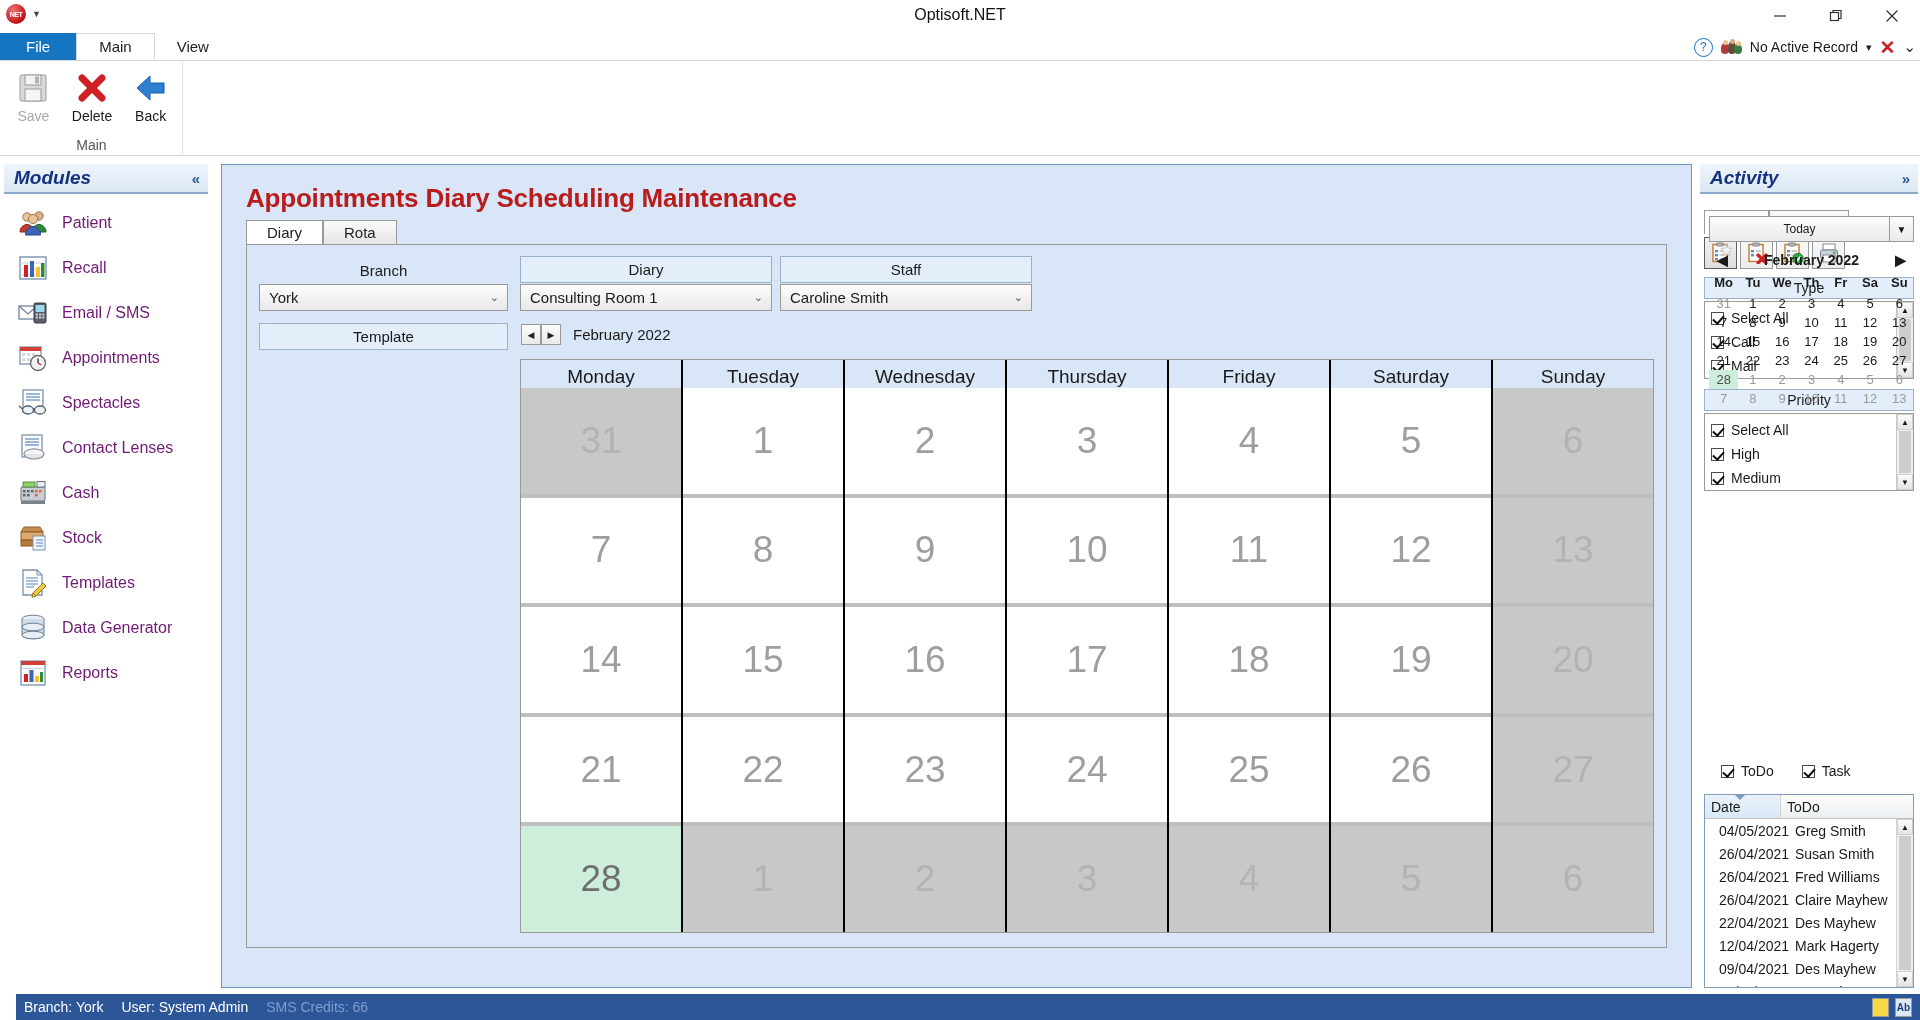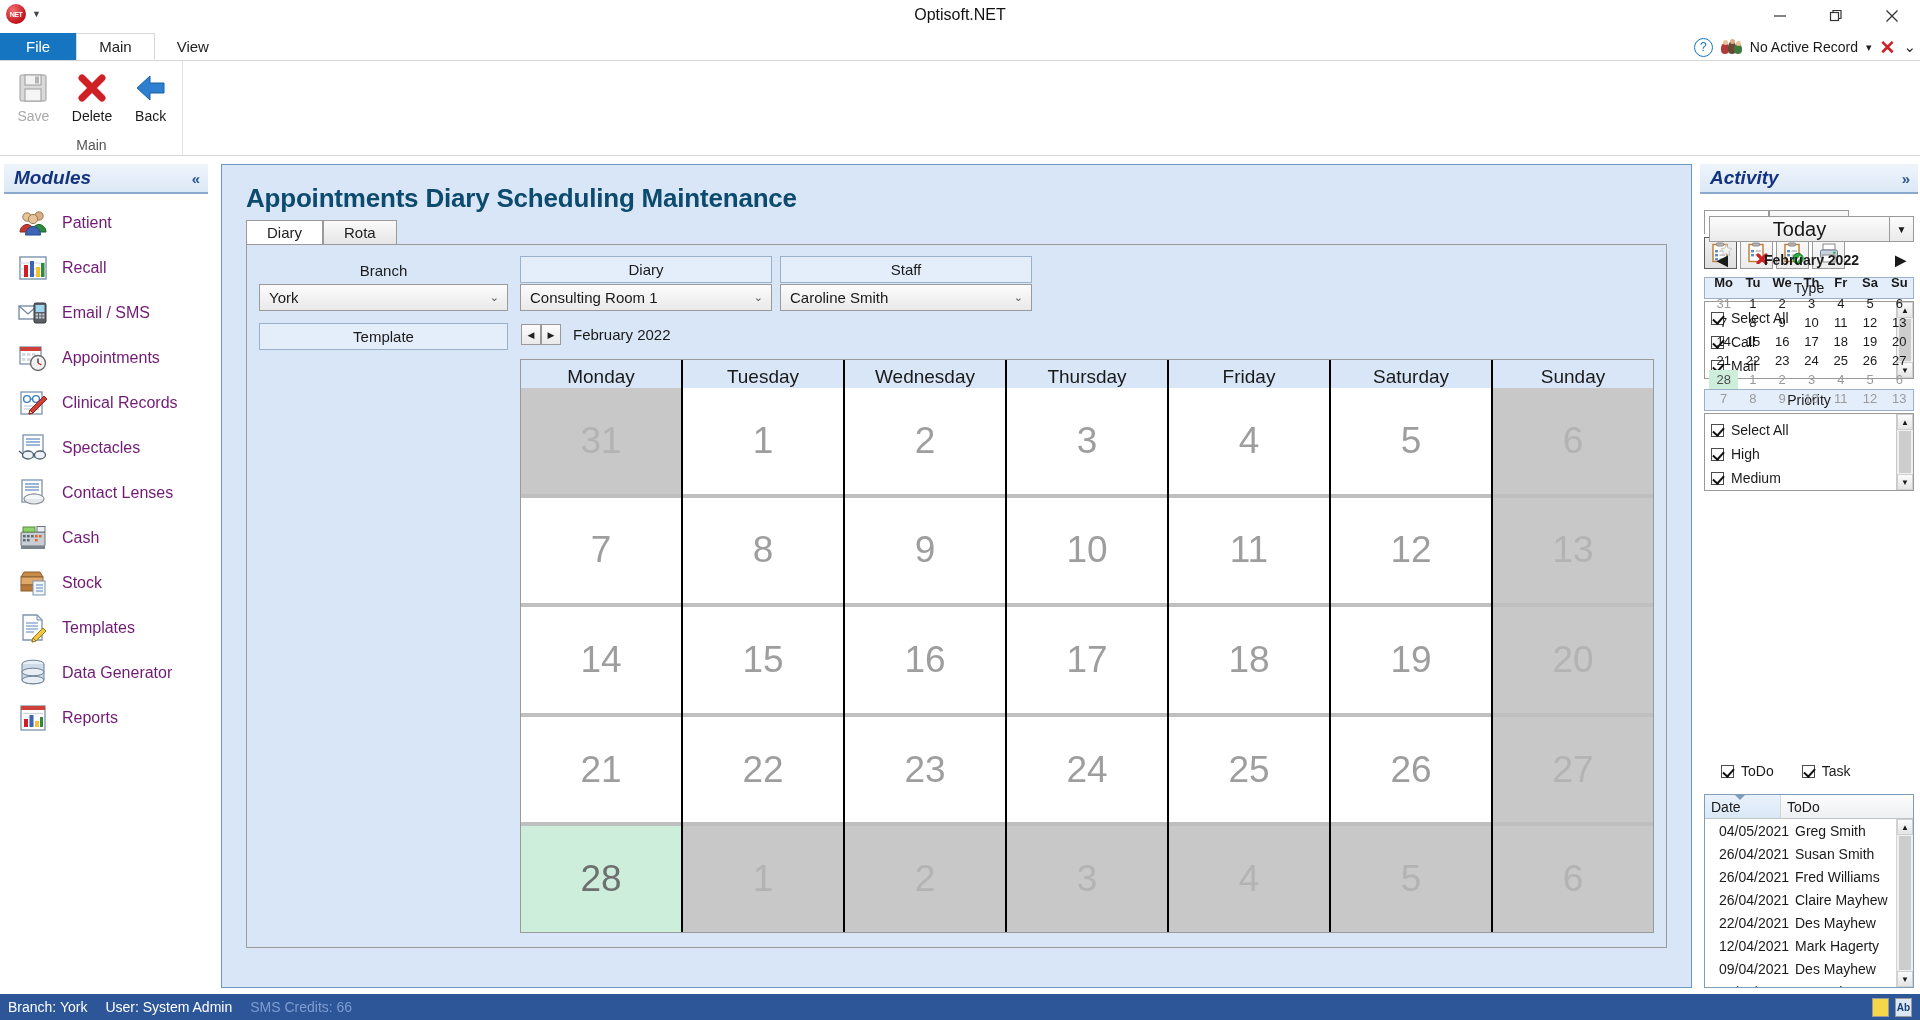--- a/index.html
+++ b/index.html
@@ -52,21 +52,21 @@
      border-bottom:2px solid #8ba9cd; display:flex; align-items:center; padding:0 10px;
      font-weight:bold; color:#13337f; font-size:19px; font-style:italic; position:relative; }
   #modhead .collapse { position:absolute; right:8px; font-size:15px; font-weight:bold; color:#2a5894; font-style:normal;}
   .modlist { padding-top:6px; }
   .moditem { display:flex; align-items:center; gap:14px; height:45px; padding-left:18px; }
   .moditem .mlabel { font-size:16px; color:#701a75; }
   .micon { width:30px; height:30px; position:relative; flex:0 0 30px; }
   
   #maincard { position:absolute; left:221px; top:8px; right:228px; bottom:26px;
      background:#d9e6f7; border:1px solid #6e97c9; }
-  #pagetitle { font-size:26px; font-weight:bold; padding:18px 0 0 24px; color:#0c4a6e; letter-spacing:-.2px;}
+  #pagetitle { font-size:26px; font-weight:bold; padding:18px 0 0 24px; color:#b91c1c; letter-spacing:-.2px;}
   #tabstrip { margin:6px 0 0 24px; display:flex; align-items:flex-end; height:24px; }
   .ftab { height:24px; padding:0 20px; display:flex; align-items:center; font-size:15px;
      border:1px solid #9a9a9a; border-bottom:none; background:linear-gradient(#fafafa,#e6e6e6); color:#222; }
   .ftab.sel { background:#fff; }
   #tabpane { margin:0 24px 0 24px; border:1px solid #9a9a9a; background:#d9e6f7; height:704px; position:relative; }
   .fieldlbl { height:25px; border:1px solid #9bb0c9; background:#e4eefb; display:flex;
      align-items:center; justify-content:center; font-size:15px; color:#1a1a1a; }
   .plainlbl { height:25px; display:flex; align-items:center; justify-content:center; font-size:15px; }
   .combo { height:27px; border:1px solid #9a9a9a; background:linear-gradient(#fcfcfc,#e9e9e9);
      display:flex; align-items:center; padding:0 4px 0 9px; font-size:15px; justify-content:space-between;}
@@ -115,21 +115,21 @@
   .cb { width:13px; height:13px; border:1px solid #4a4a4a; background:#fff; position:relative; flex:0 0 13px;}
   .cb.on:after { content:""; position:absolute; left:3px; top:0px; width:5px; height:9px;
      border:solid #111; border-width:0 2px 2px 0; transform:rotate(42deg); }
   .vscroll { width:17px; border-left:1px solid #c8c8c8; background:#f0f0f0; display:flex;
      flex-direction:column; justify-content:space-between; }
   .vsbtn { height:16px; display:flex; align-items:center; justify-content:center; font-size:8px;
      background:linear-gradient(#fbfbfb,#e4e4e4); border:1px solid #cfcfcf; }
   .vsthumb { flex:1; margin:1px 2px; background:#cdcdcd; }
   #todaybtn { position:absolute; right:6px; top:52px; width:205px; height:26px;
      border:1px solid #9a9a9a; background:linear-gradient(#fcfcfc,#eaeaea); display:flex; }
-  #todaybtn .tlabel { flex:1; display:flex; align-items:center; justify-content:center; font-size:20px; }
+  #todaybtn .tlabel { flex:1; display:flex; align-items:center; justify-content:center; font-size:12px; }
   #todaybtn .tdrop { width:24px; border-left:1px solid #9a9a9a; display:flex; align-items:center;
      justify-content:center; font-size:10px; }
   #minical { position:absolute; right:6px; top:84px; width:205px; }
   #mcnav { height:24px; display:flex; align-items:center; justify-content:space-between; padding:0 8px;
      font-size:14px; font-weight:bold; }
   #mcgrid { display:grid; grid-template-columns:repeat(7,1fr); text-align:center; font-size:13px; }
   #mcgrid .dow { font-weight:bold; padding:3px 0 4px; }
   #mcgrid .d { padding:2px 0; color:#1a1a1a; }
   #mcgrid .d.mut { color:#9a9a9a; }
   #mcgrid .d.sel { background:#cdeedb; color:#4d4d4d; }
@@ -145,21 +145,21 @@
   .sortarrow { position:absolute; left:50%; top:0px; margin-left:-8px; width:0; height:0;
      border-left:5px solid transparent; border-right:5px solid transparent; border-top:5px solid #7e9cbb; }
   #gridbody { flex:1; overflow:hidden; position:relative;margin-left:8px; }
   .grow { display:flex; height:23px; font-size:14px; align-items:center; }
   .grow .gc { padding-left:6px; overflow:hidden; white-space:nowrap; }
   .c-date { width:76px; flex:0 0 76px; }
   .c-todo { width:148px; flex:0 0 148px; }
   #gridscroll { position:absolute; right:0; top:0; bottom:0; width:17px; background:#f0f0f0;
      border-left:1px solid #d4d4d4; display:flex; flex-direction:column; justify-content:space-between; }
   
-  #statusbar { position:absolute; left:0; right:0; bottom:0; height:26px; background:#2c5697;
+  #statusbar { position:absolute; left:16px; right:0; bottom:0; height:26px; background:#2c5697;
      color:#fff; font-size:14px; display:flex; align-items:center; padding:0 8px; gap:18px; }
   #statusbar .dim { color:#7f9dd0; }
   #statusright { margin-left:auto; display:flex; gap:6px; align-items:center; }
   .sbtile { width:17px; height:19px; background:#e8e8e8; border:1px solid #9a9a9a; }
   .sbtile.y { background:#f5d84a; }
   .sbtile.ab { font-size:10px; color:#1a3f78; display:flex; align-items:center; justify-content:center;
      background:#dce8f6; font-weight:bold;}
 </style>
 </head>
 <body>
@@ -304,35 +304,20 @@
                 <rect x="9" y="10" width="3.4" height="3"></rect>
                 <rect x="14" y="10" width="3.4" height="3"></rect>
                 <rect x="4" y="15" width="3.4" height="3"></rect>
                 <rect x="9" y="15" width="3.4" height="3"></rect>
               </g>
               <circle cx="20" cy="20" r="7.5" fill="#f1f1f1" stroke="#6b6b6b" stroke-width="1.4"></circle>
               <line x1="20" y1="20" x2="20" y2="15.5" stroke="#333" stroke-width="1.3"></line>
               <line x1="20" y1="20" x2="23.4" y2="22" stroke="#cf2026" stroke-width="1.3"></line>
             </svg></span>
           <span class="mlabel">Appointments</span>
-        </div>
-        <div class="moditem">
-          <span class="micon"><svg viewBox="0 0 30 30" width="30" height="30">
-              <rect x="3" y="4" width="21" height="22" fill="#fff" stroke="#7a93ad" stroke-width="1.3"></rect>
-              <circle cx="9" cy="11" r="3.4" fill="none" stroke="#3a7fc4" stroke-width="1.4"></circle>
-              <circle cx="18" cy="11" r="3.4" fill="none" stroke="#3a7fc4" stroke-width="1.4"></circle>
-              <line x1="12.4" y1="11" x2="14.6" y2="11" stroke="#3a7fc4" stroke-width="1.4"></line>
-              <g stroke="#b9c5d1">
-                <line x1="6" y1="18" x2="21" y2="18"></line>
-                <line x1="6" y1="21" x2="21" y2="21"></line>
-              </g>
-              <path d="M26 8 L29 11 L15 25 L11 26 L12 22 Z" fill="#cf4038" stroke="#8c241f"></path>
-              <path d="M11 26 L12 22 L15 25 Z" fill="#f0d7a8" stroke="#8c241f"></path>
-            </svg></span>
-          <span class="mlabel">Clinical Records</span>
         </div>
         <div class="moditem">
           <span class="micon"><svg viewBox="0 0 30 30" width="30" height="30">
               <rect x="5" y="2" width="20" height="22" fill="#fff" stroke="#7a93ad" stroke-width="1.3"></rect>
               <g stroke="#5b87bb" stroke-width="1.2">
                 <line x1="8" y1="6" x2="22" y2="6"></line>
                 <line x1="8" y1="9" x2="22" y2="9"></line>
                 <line x1="8" y1="12" x2="22" y2="12"></line>
               </g>
               <ellipse cx="10" cy="22" rx="5.5" ry="4" fill="#eef2f6" stroke="#4b5d70" stroke-width="1.3"></ellipse>

